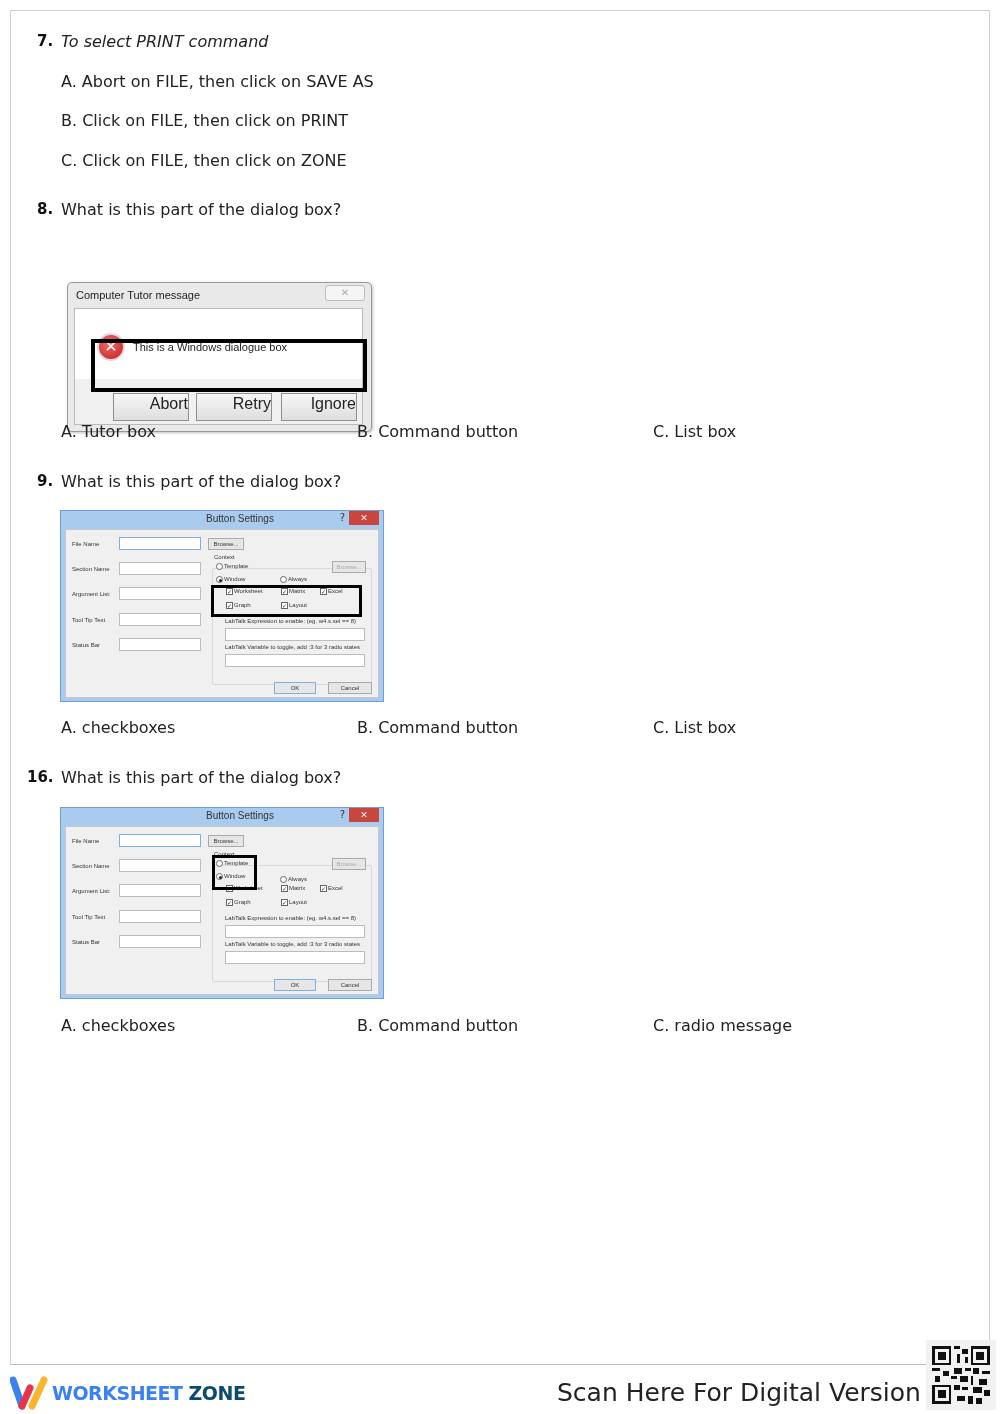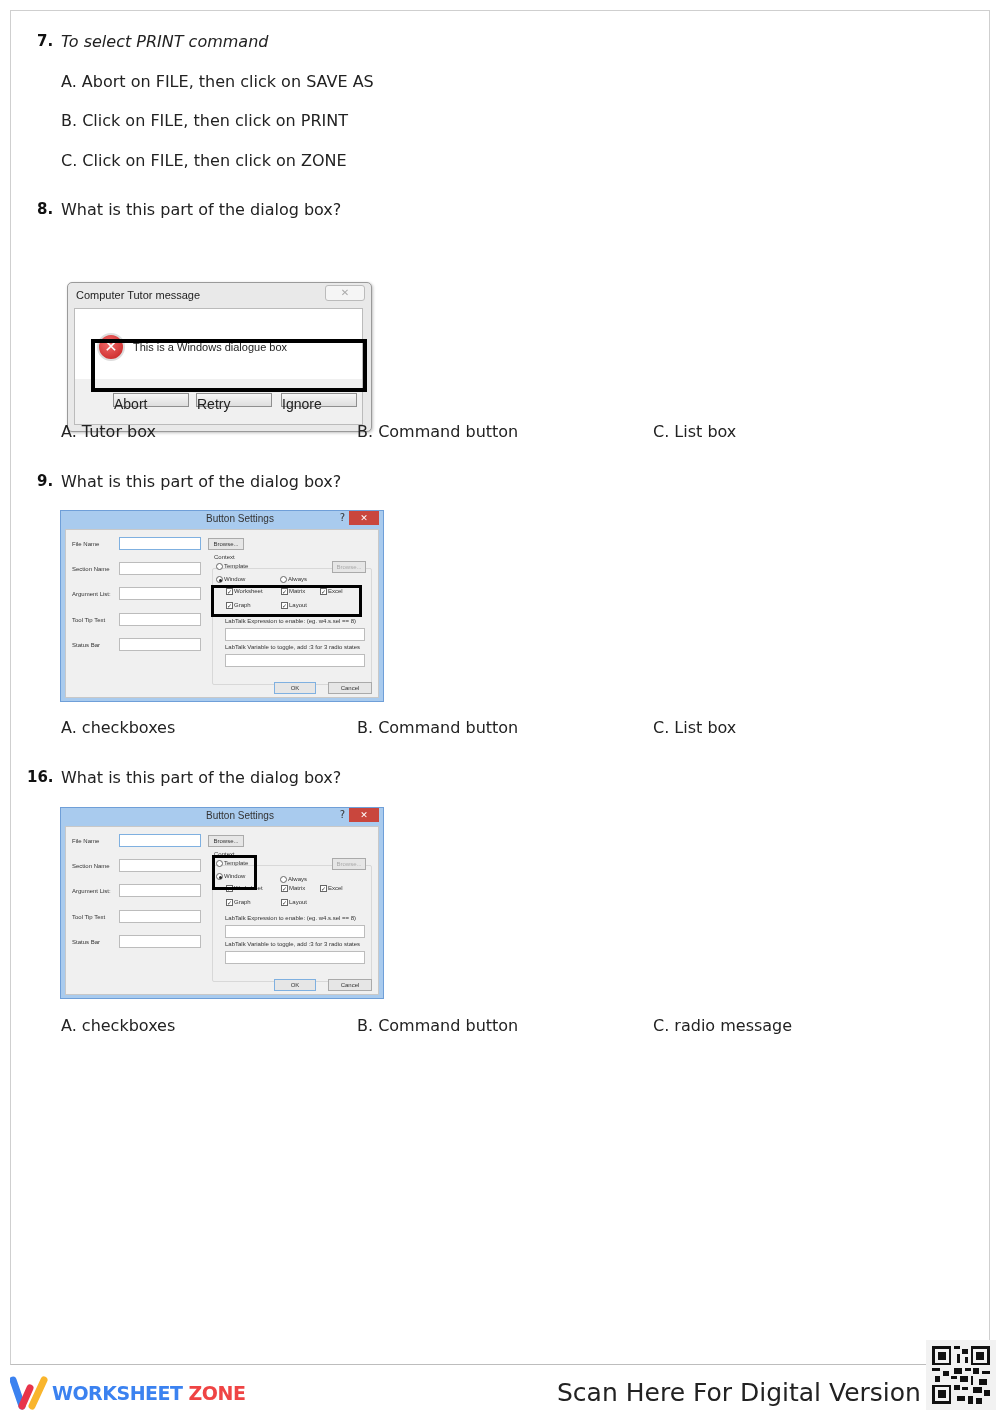--- a/index.html
+++ b/index.html
@@ -10,21 +10,21 @@
   .opt { position: absolute; font-size: 16px; color: #222; }
 
   
   .dlg1 { position: absolute; left: 67px; top: 246px; width: 305px; height: 150px; border: 1px solid #9a9a9a; border-radius: 5px; background: #e9e9e9; box-shadow: 1px 1px 3px rgba(0,0,0,.25); margin-top: 36px; }
   .dlg1 .title { position: absolute; left: 8px; top: 6px; font-size: 11px; color: #222; font-family: "Liberation Sans", sans-serif; }
   .dlg1 .xbtn { position: absolute; right: 6px; top: 2px; width: 40px; height: 16px; border: 1px solid #bbb; border-radius: 3px; background: #f5f5f5; color: #aaa; font-size: 10px; text-align: center; line-height: 14px; }
   .dlg1 .body { position: absolute; left: 6px; top: 25px; width: 289px; height: 117px; background: #fff; border: 1px solid #bbb; }
   .dlg1 .footer { position: absolute; left: 0; bottom: 0; width: 287px; height: 45px; background: #f0f0f0; }
   .err-icon { position: absolute; left: 22px; top: 24px; width: 28px; height: 28px; border-radius: 50%; background: radial-gradient(circle at 40% 35%, #f26a6a, #c41e1e); border: 2px solid #ddd; color: #fff; font-weight: bold; font-size: 16px; text-align: center; line-height: 24px; }
   .dlg1 .msg { position: absolute; left: 58px; top: 32px; font-size: 11px; font-family: "Liberation Sans", sans-serif; color: #222; }
-  .wbtn { position: absolute; height: 14px; border: 1px solid #8f8f8f; background: linear-gradient(#f6f6f6, #dedede); font-size: 14px; font-family: "Liberation Sans", sans-serif; text-align: left; line-height: 20px; color: #222; }
+  .wbtn { position: absolute; height: 28px; border: 1px solid #8f8f8f; background: linear-gradient(#f6f6f6, #dedede); font-size: 16px; font-family: "Liberation Sans", sans-serif; text-align: right; line-height: 20px; color: #222; }
   .highlight { position: absolute; border: 4px solid #000; }
 
   
   .bs { position: absolute; left: 60px; width: 324px; height: 192px; background: #a9cbee; border: 1px solid #6f9fd8; }
   .bs .ttl { position: absolute; left: 0; top: 2px; width: 100%; text-align: center; font-size: 10px; color: #333; font-family: "Liberation Sans", sans-serif; padding-left: 36px; }
   .bs .help { position: absolute; right: 38px; top: 1px; font-size: 10px; color: #333; }
   .bs .close { position: absolute; right: 4px; top: 0; width: 30px; height: 14px; background: #c9463d; color: #fff; font-size: 9px; text-align: center; line-height: 14px; }
   .bs .inner { position: absolute; left: 4px; top: 18px; width: 314px; height: 169px; background: #f0f0f0; border: 1px solid #c8c8c8; }
   .bs .lbl { position: absolute; font-size: 6px; color: #333; font-family: "Liberation Sans", sans-serif; white-space: nowrap; }
   .bs .fld { position: absolute; width: 82px; height: 13px; background: #fff; border: 1px solid #bcbcbc; }
@@ -35,21 +35,21 @@
   .bs .cb .box { display: inline-block; width: 7px; height: 7px; border: 1px solid #666; background: #fff; font-size: 6px; line-height: 6px; text-align: center; vertical-align: middle; margin-right: 1px; }
   .bs .cb .rad { display: inline-block; width: 7px; height: 7px; border: 1px solid #666; border-radius: 50%; background: #fff; vertical-align: middle; margin-right: 1px; position: relative; }
   .bs .cb .rad.on::after { content: ""; position: absolute; left: 1.5px; top: 1.5px; width: 3px; height: 3px; border-radius: 50%; background: #222; }
   .bs .wide { position: absolute; width: 140px; height: 13px; background: #fff; border: 1px solid #bcbcbc; }
 
   
   .logo { position: absolute; left: 10px; top: 1376px; height: 34px; display: flex; align-items: center; }
   .logo-mark { width: 42px; height: 34px; position: relative; }
   .logo-text { font-family: "DejaVu Sans", sans-serif; font-weight: bold; font-size: 19px; letter-spacing: -0.5px; }
   .logo-text .w { color: #3b82f0; }
-  .logo-text .z { color: #ef4444; }
+  .logo-text .z { color: #0c4a6e; }
   .scan { position: absolute; left: 557px; top: 1378px; font-size: 25px; color: #222; font-family: "DejaVu Sans", sans-serif; }
   .qr { position: absolute; left: 926px; top: 1340px; width: 70px; height: 70px; background: #f2f2f2; padding: 6px; }
   .qr svg { width: 58px; height: 58px; }
 </style>
 </head>
 <body>
 
 <div class="page-border"></div>
 
 <div>

